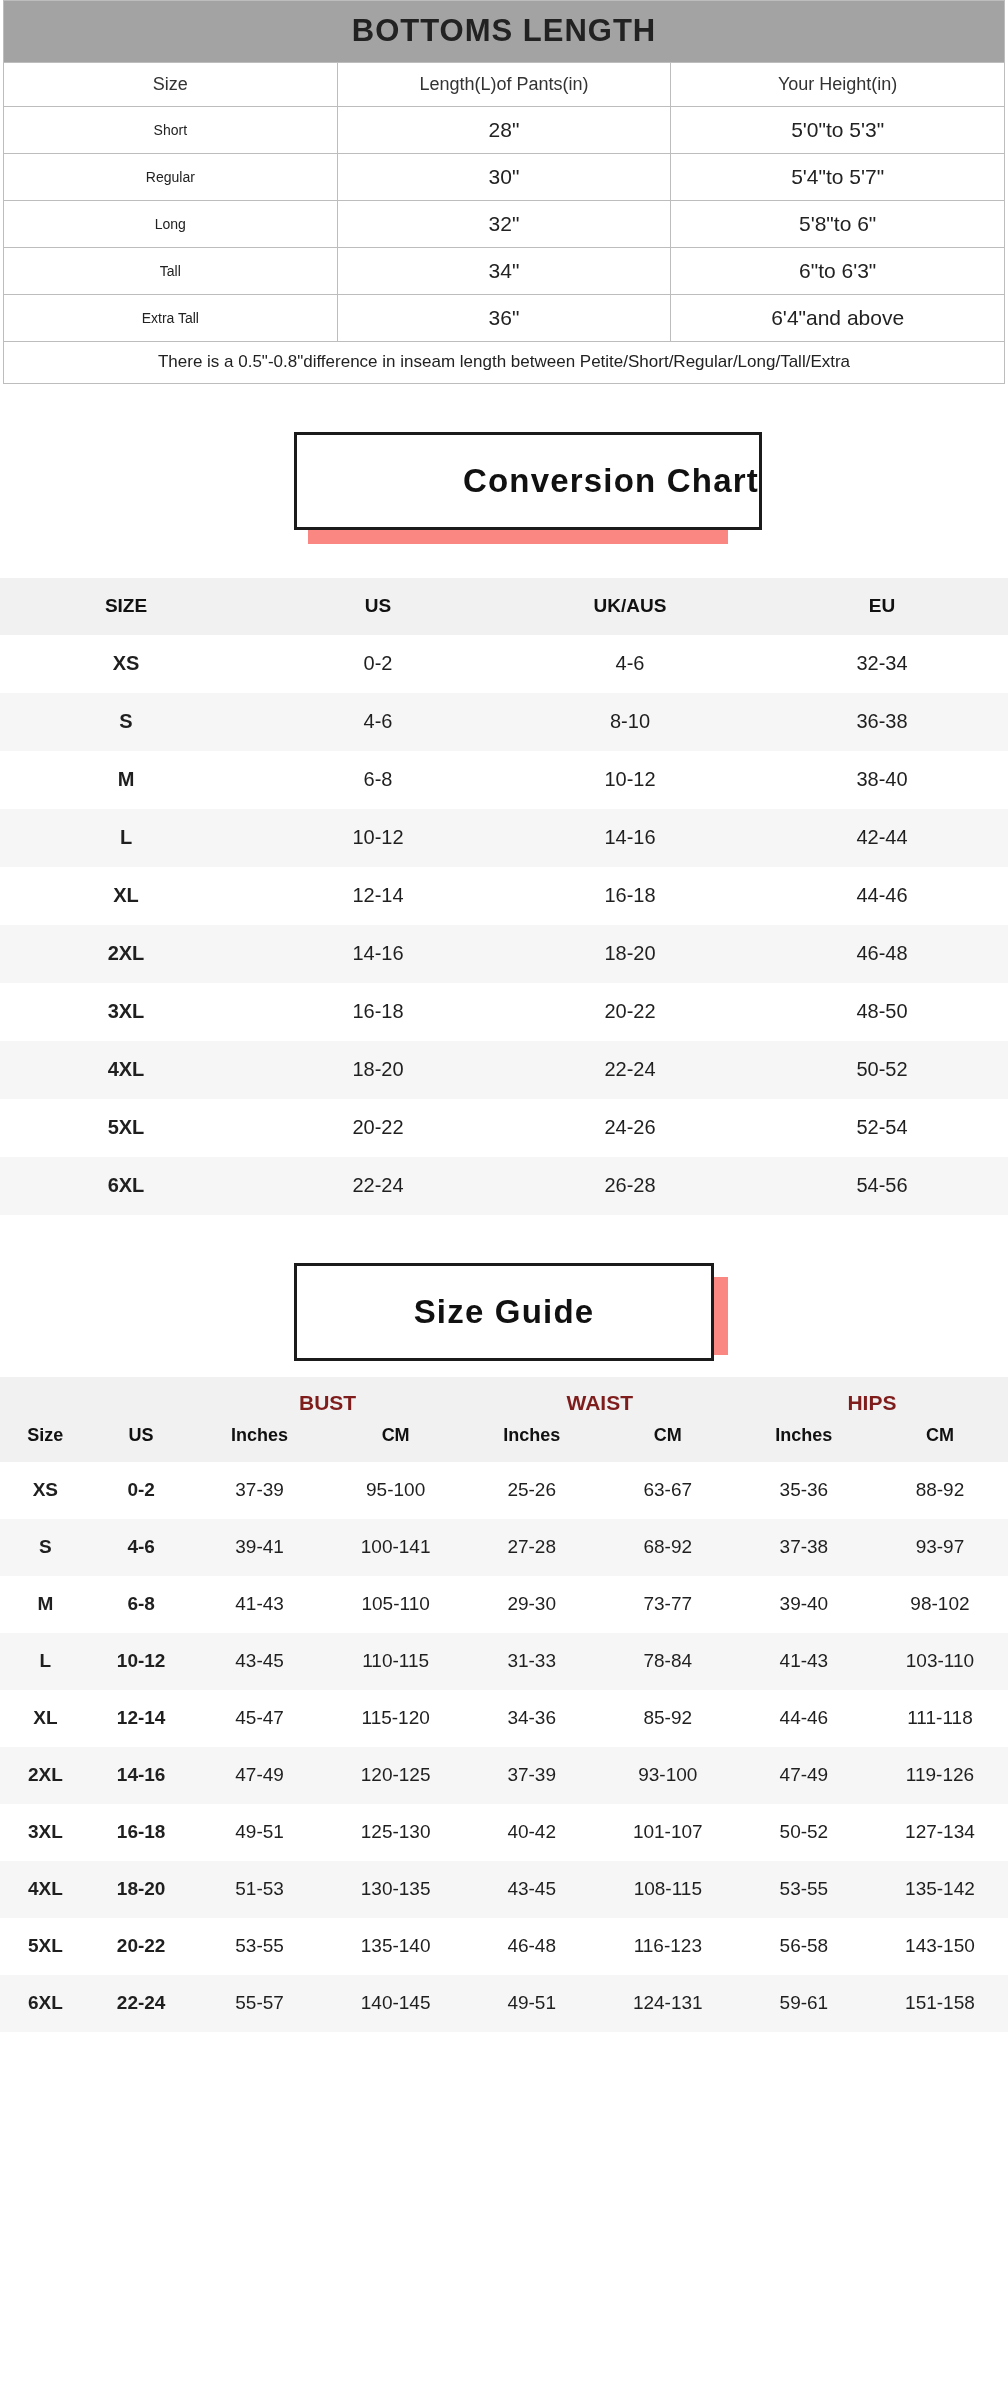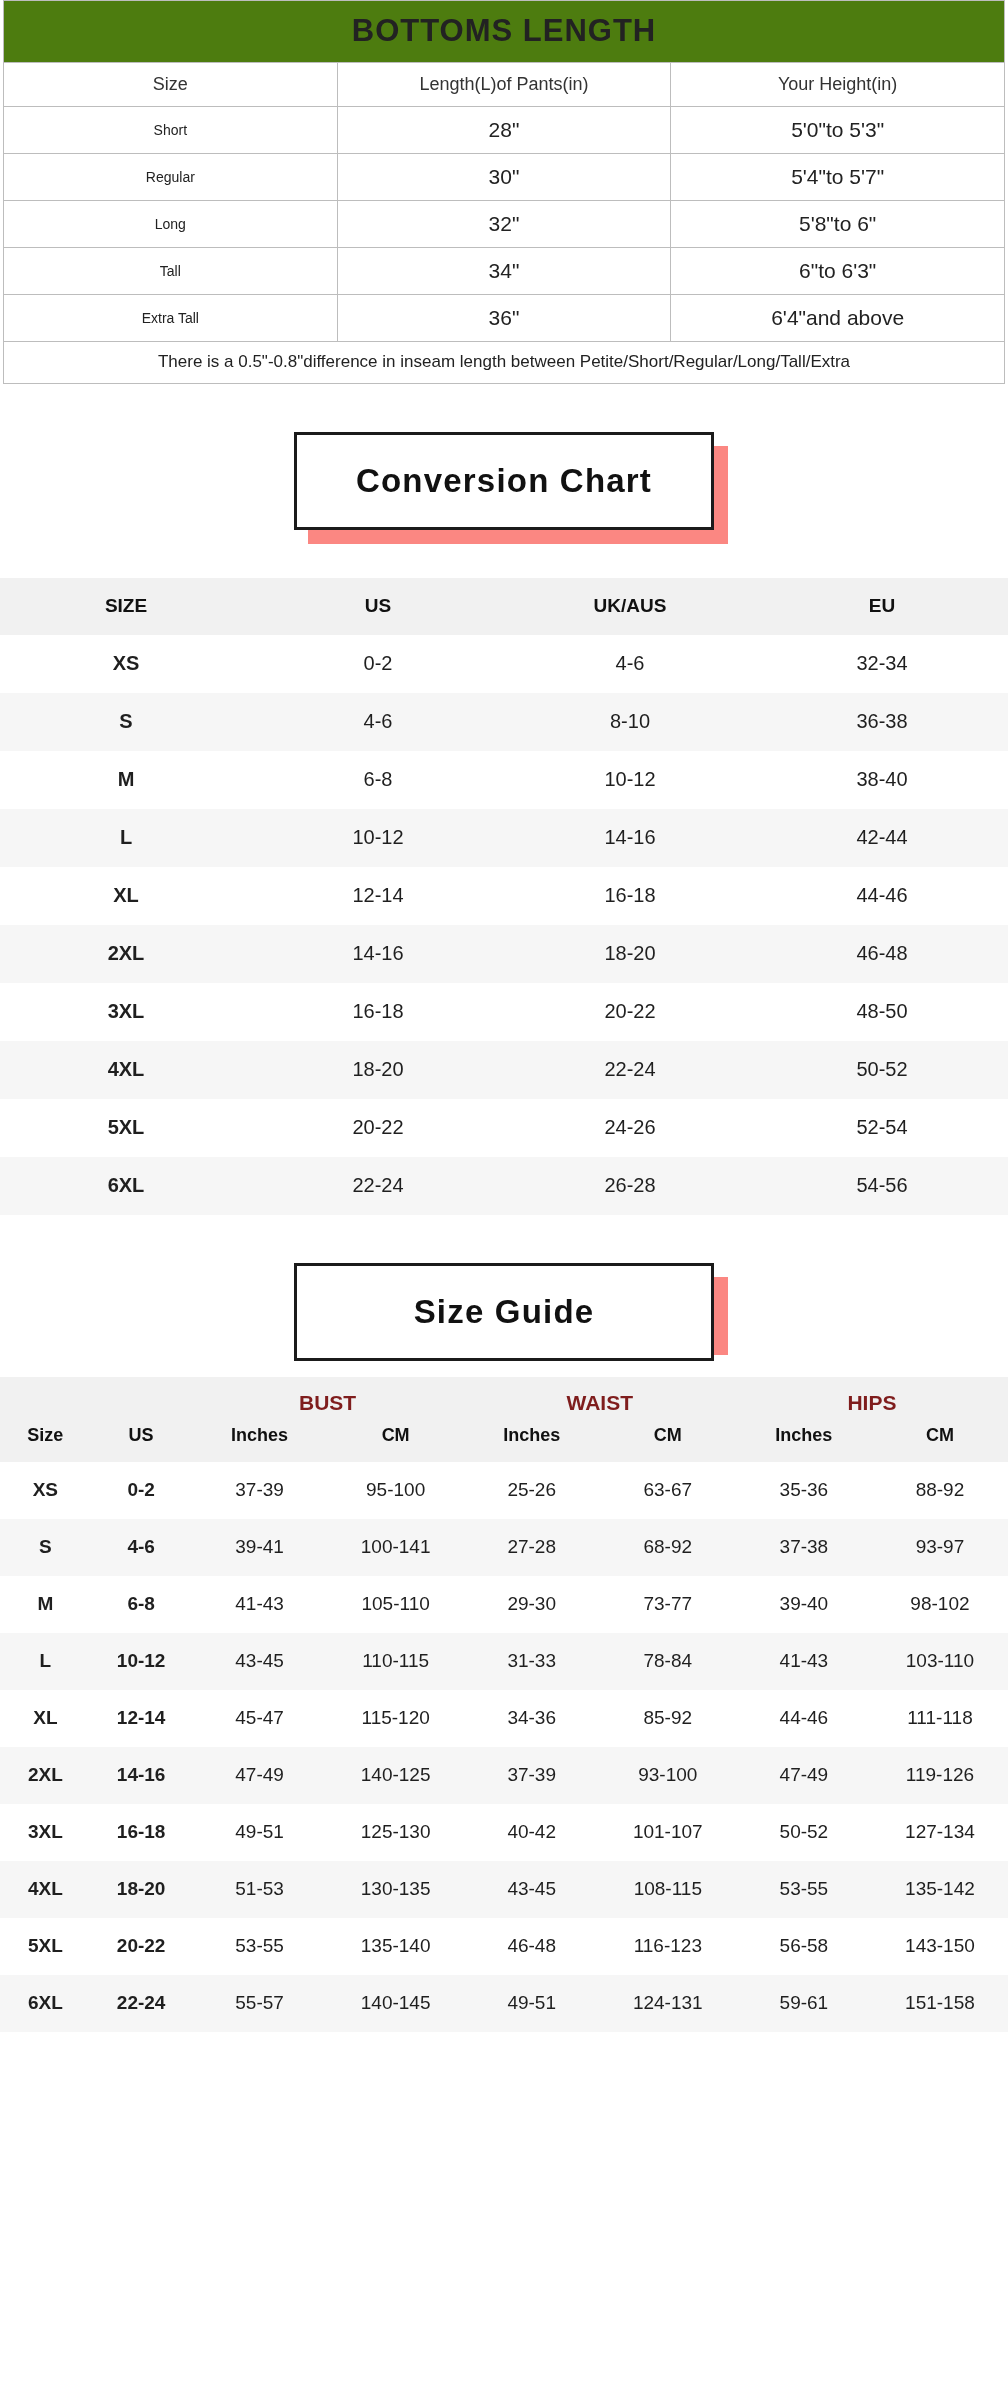--- a/index.html
+++ b/index.html
@@ -32,21 +32,21 @@
     table-layout: fixed;
   }
   table.bottoms td, table.bottoms th {
     border: 1px solid #bdbdbd;
     text-align: center;
     font-weight: normal;
     font-size: 19px;
     color: #222;
   }
   .bottoms-title {
-    background: #4d7c0f;
+    background: #a3a3a3;
     font-size: 31px !important;
     font-weight: bold !important;
     letter-spacing: 1px;
     padding: 12px 0 13px;
     color: #111;
   }
   .bottoms .hdr td {
     font-size: 18px;
     padding: 11px 0;
     color: #333;
@@ -206,21 +206,21 @@
         </tr>
       </tbody>
     </table>
   </div>
 
   <div class="spacer-48"></div>
 
   <div class="banner-block">
     <div class="banner" style="width:420px;height:98px;">
       <div class="shadow"></div>
-      <div class="box" style="width:420px;height:98px;">
+      <div class="box" style="width:468px;height:98px;justify-content:flex-end;">
         <span>Conversion Chart</span>
       </div>
     </div>
   </div>
 
   <div class="spacer-48"></div>
 
   <table class="conv">
     <thead>
       <tr>
@@ -375,21 +375,21 @@
         <td>115-120</td>
         <td>34-36</td>
         <td>85-92</td>
         <td>44-46</td>
         <td>111-118</td>
       </tr>
       <tr>
         <td class="lead">2XL</td>
         <td class="lead">14-16</td>
         <td>47-49</td>
-        <td>140-125</td>
+        <td>120-125</td>
         <td>37-39</td>
         <td>93-100</td>
         <td>47-49</td>
         <td>119-126</td>
       </tr>
       <tr>
         <td class="lead">3XL</td>
         <td class="lead">16-18</td>
         <td>49-51</td>
         <td>125-130</td>

